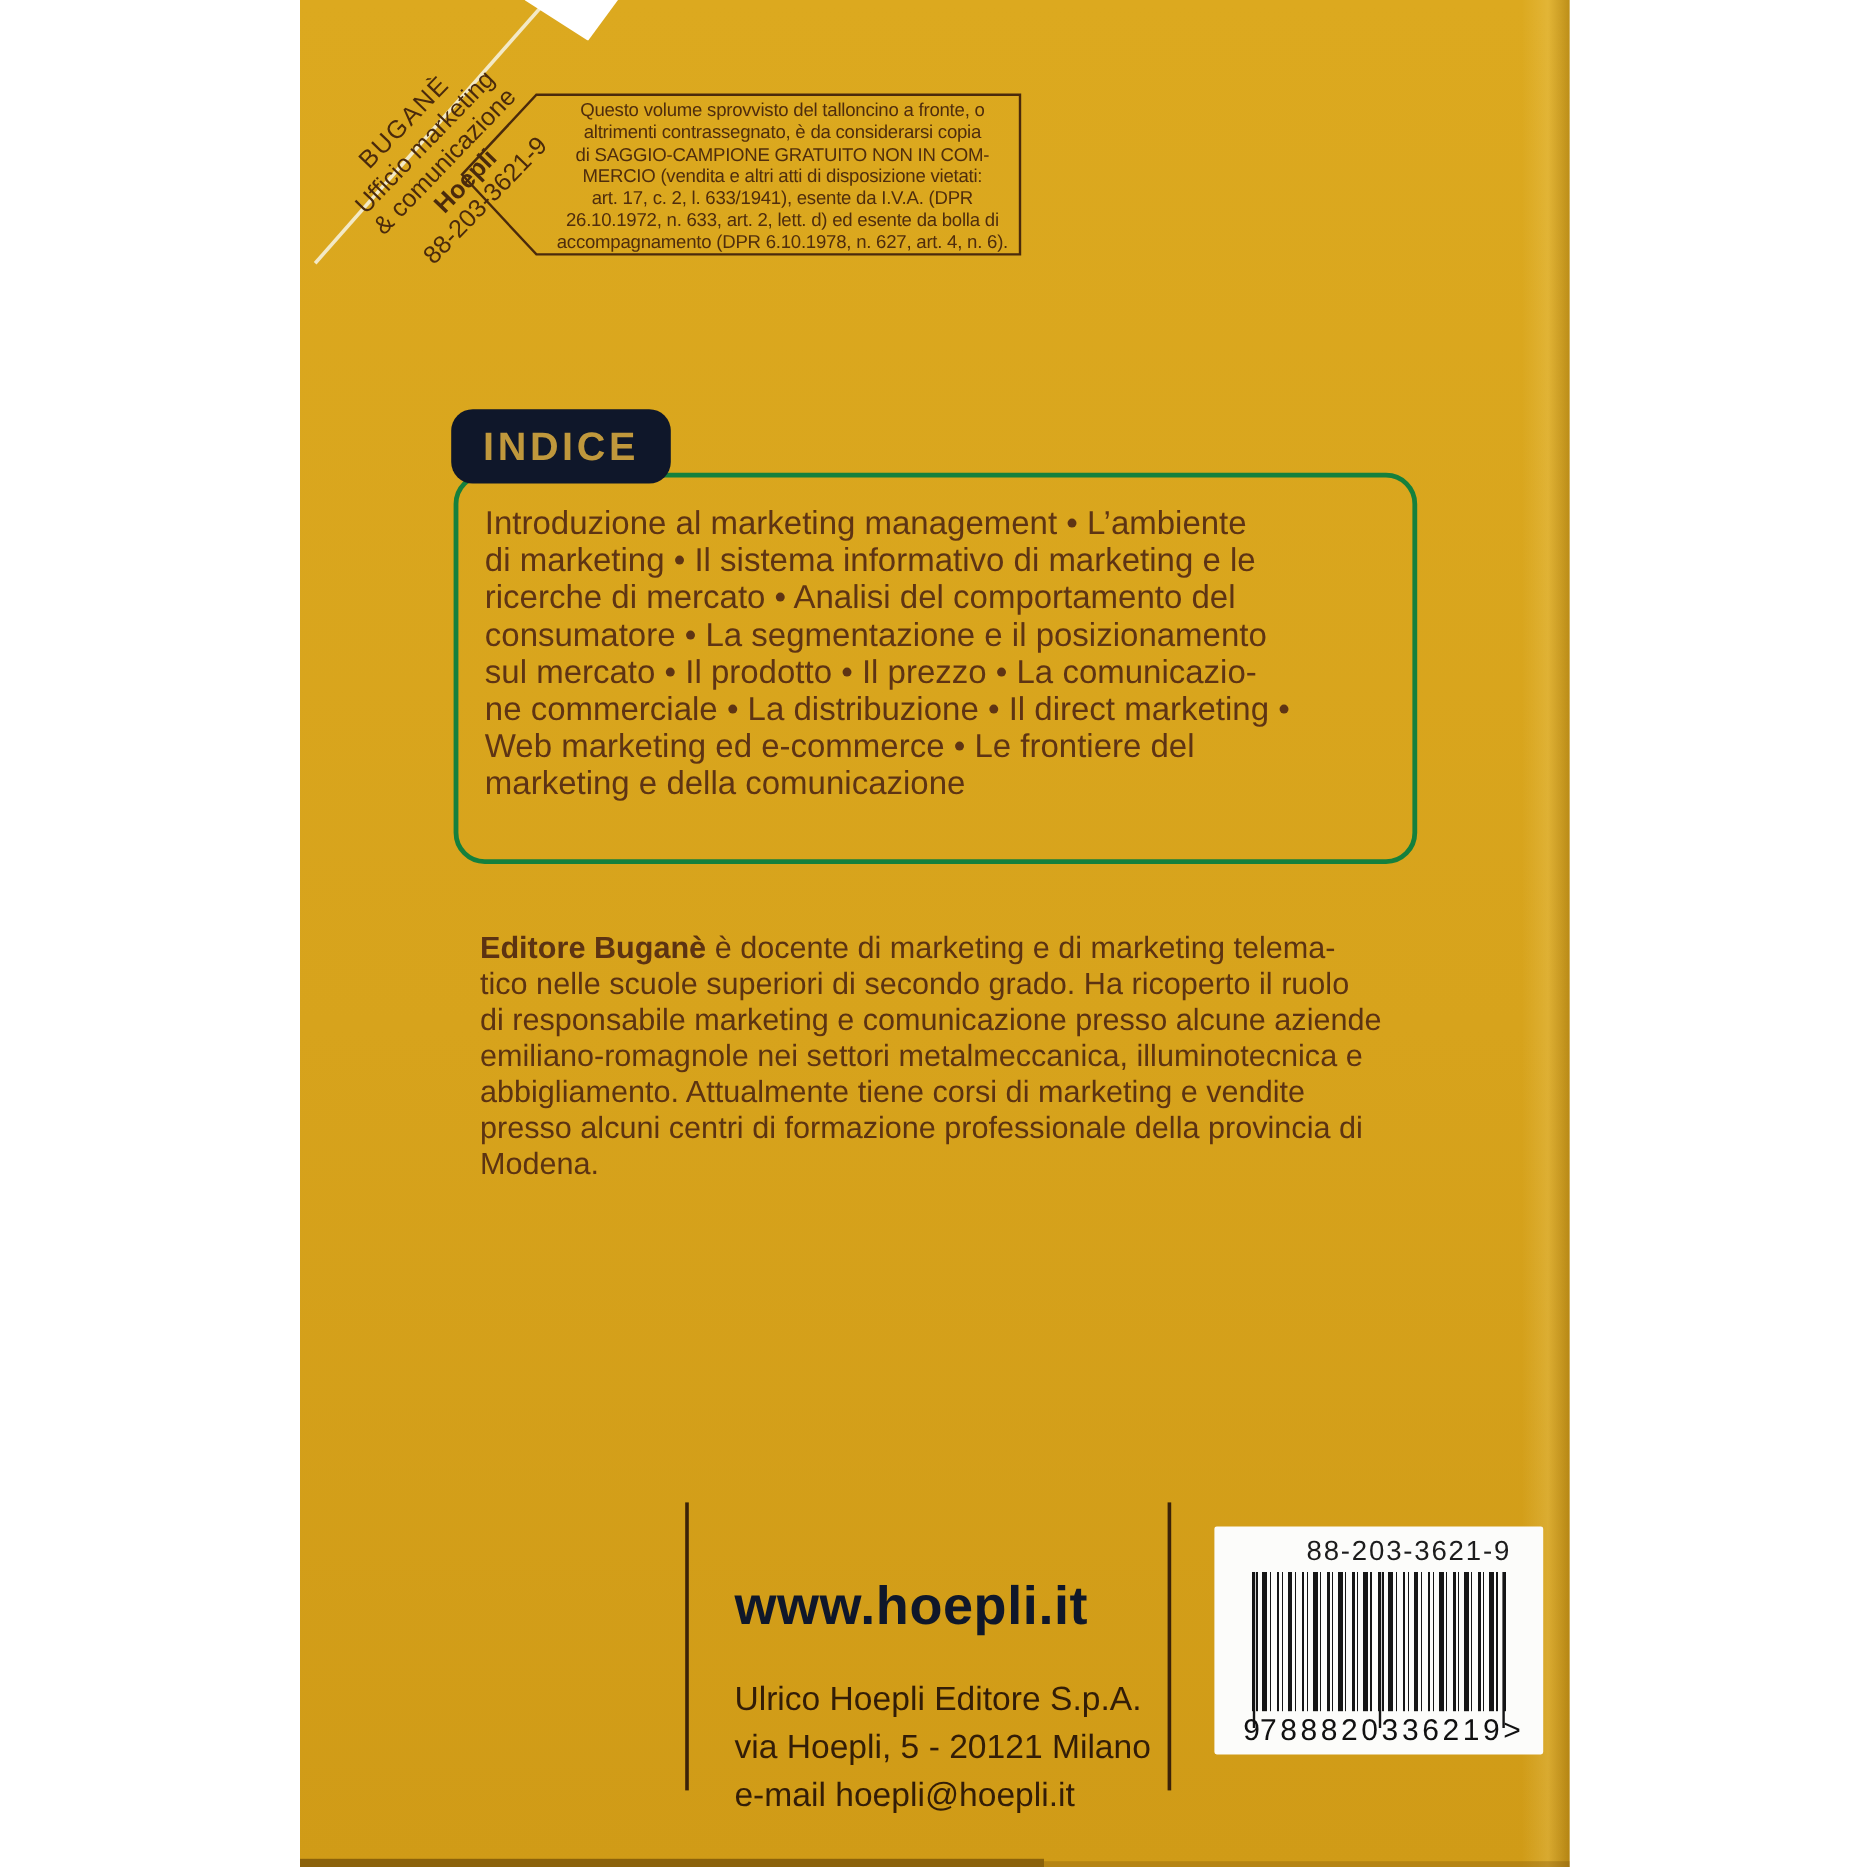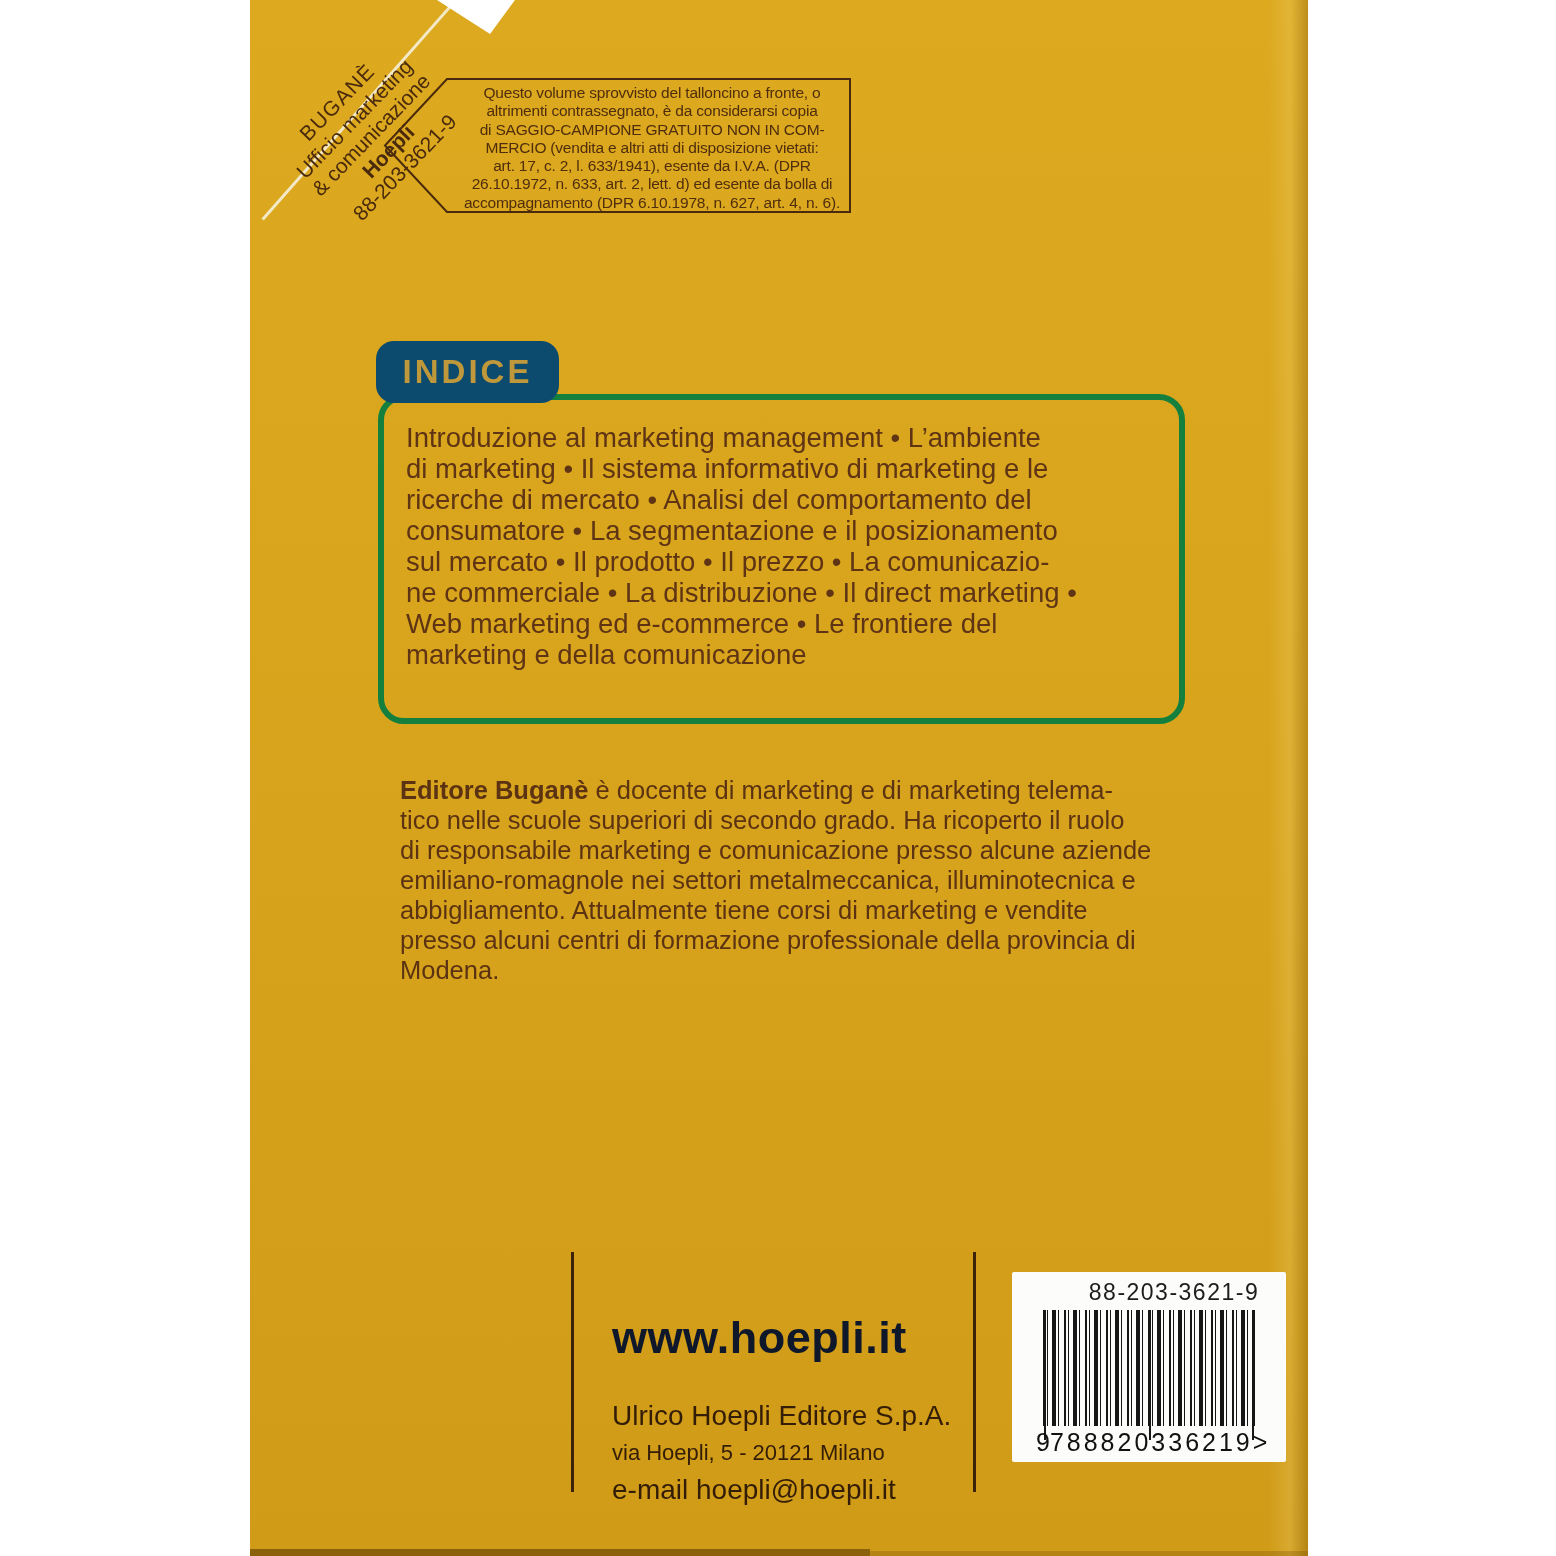--- a/index.html
+++ b/index.html
@@ -51,48 +51,48 @@
   .legal-text{
     position:absolute; left:75px; top:7px; width:388px;
     font-size:15.5px; line-height:18.3px; letter-spacing:-0.2px;
     color:#4F2D0D;
     text-align:center;
   }
   .pre{white-space:pre-line;}
   
   .indice-tab{
     position:absolute; left:376px; top:341px; width:183px; height:62px;
-    background:#0c4a6e; border-radius:18px; z-index:3;
+    background:#0f172a; border-radius:18px; z-index:3;
     display:flex; align-items:center; justify-content:center;
   }
   .indice-tab span{
     color:#C0983C; font-weight:bold; font-size:33px; letter-spacing:3px;
   }
   .indice-box{
     position:absolute; left:378px; top:394px; width:795px; height:318px;
-    border:6px solid #15803d; border-radius:26px; z-index:1;
+    border:4px solid #15803d; border-radius:26px; z-index:1;
   }
   .indice-list{
     position:absolute; left:22px; top:22px; width:760px;
     font-size:27.5px; line-height:31px; color:#5E3414;
   }
   
   .bio{
     position:absolute; left:400px; top:775px; width:795px;
     font-size:25.5px; line-height:30px; color:#5C3312;
   }
   .bio .name{font-weight:bold;}
   
   .rule{position:absolute; width:3px; height:240px; top:1252px; background:#3B2208;}
   .rule-left{left:571px;}
   .rule-right{left:973px;}
   .publisher{position:absolute; left:612px; top:1312px; width:350px; color:#331D07;}
   .pub-site{font-size:45px; font-weight:bold; letter-spacing:0.5px; color:#0f172a;}
   .pub-name{margin-top:36px; font-size:28px; font-weight:normal;}
-  .pub-addr{margin-top:8px; font-size:22px;}
+  .pub-addr{margin-top:8px; font-size:28px;}
   .pub-mail{margin-top:8px; font-size:28px;}
   
   .barcode-label{
     position:absolute; left:1012px; top:1272px; width:274px; height:190px;
     background:#FCFCFA; border-radius:2px;
   }
   .bc-isbn{
     margin-top:7px; padding-left:50px; text-align:center;
     font-size:23px; letter-spacing:1.5px; color:#1C1C1C;
   }

